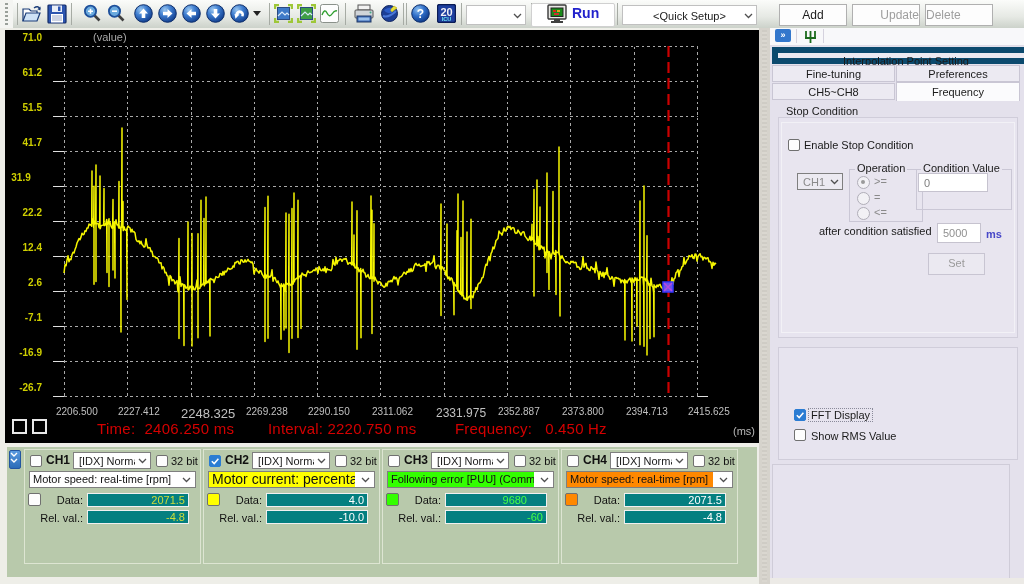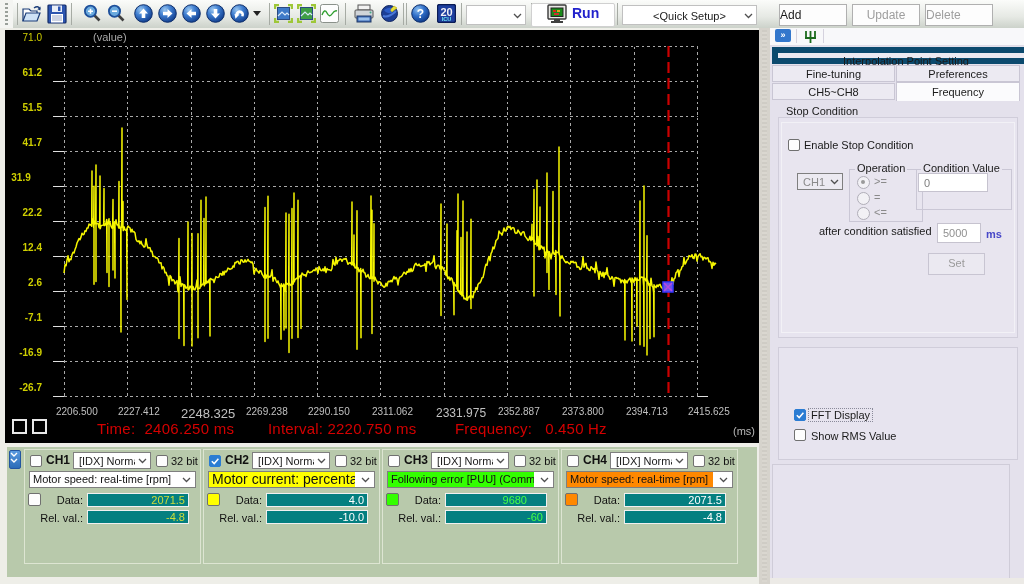--- a/index.html
+++ b/index.html
@@ -150,22 +150,22 @@
       <rect x="11" y="6" width="3" height="2" fill="#e0a020"></rect>
 <rect x="8" y="9" width="5" height="2" fill="#d03030"></rect>
 <rect x="8" y="15" width="6" height="2" fill="#404040"></rect>
       <rect x="5" y="17" width="12" height="2" fill="#404040"></rect>
     </svg>
     <div style="position:absolute;left:572px;top:5px;font-size:14px;font-weight:bold;color:#2222cc">Run</div>
     <div style="position:absolute;left:617px;top:3px;width:1px;height:22px;background:#a6aba4"></div>
     <div style="position:absolute;left:622px;top:5px;width:135px;height:20px;background:#fff;border:1px solid #c0c0c0;font-size:11px;color:#1a1a1a;text-align:center;line-height:20px;padding:0;box-sizing:border-box;white-space:nowrap;overflow:hidden">&lt;Quick Setup&gt;<span style="position:absolute;right:1px;top:1px;width:14px;height:16px;background:#fff"></span><svg style="position:absolute;right:3px;top:7px" width="9" height="6" viewBox="0 0 9 6">
         <path d="M1,1 L4.5,4.5 L8,1" stroke="#505050" stroke-width="1.3" fill="none"></path>
       </svg></div>
-    <div style="position:absolute;left:779px;top:4px;width:66px;height:20px;background:#fdfdfd;border:1px solid #b0b0b0;font-size:12px;color:#1a1a1a;text-align:left;line-height:20px">Add</div>
-    <div style="position:absolute;left:852px;top:4px;width:66px;height:20px;background:#fdfdfd;border:1px solid #b0b0b0;font-size:12px;color:#9e9e9e;text-align:center;line-height:20px">Update</div>
+    <div style="position:absolute;left:779px;top:4px;width:66px;height:20px;background:#fdfdfd;border:1px solid #b0b0b0;font-size:12px;color:#1a1a1a;text-align:center;line-height:20px">Add</div>
+    <div style="position:absolute;left:852px;top:4px;width:66px;height:20px;background:#fdfdfd;border:1px solid #b0b0b0;font-size:12px;color:#9e9e9e;text-align:right;line-height:20px">Update</div>
     <div style="position:absolute;left:925px;top:4px;width:66px;height:20px;background:#fdfdfd;border:1px solid #b0b0b0;font-size:12px;color:#9e9e9e;line-height:20px">Delete</div>
   </div>
 <div style="position:absolute;left:0;top:28px;width:759px;height:416px;background:#eeeee8"></div>
 <div style="position:absolute;left:5px;top:30px;width:754px;height:413px;background:#000"></div>
 <svg width="754" height="413" viewBox="5 30 754 413" style="position:absolute;left:5px;top:30px">
     <g stroke="#a9a9a9" stroke-width="1" stroke-dasharray="2.5,3" fill="none" shape-rendering="crispEdges">
       <line x1="64" y1="46.5" x2="697.5" y2="46.5"></line>
       <line x1="64" y1="81.5" x2="697.5" y2="81.5"></line>
       <line x1="64" y1="116.5" x2="697.5" y2="116.5"></line>
       <line x1="64" y1="151.5" x2="697.5" y2="151.5"></line>
@@ -201,21 +201,21 @@
       <line x1="53" y1="361.5" x2="64" y2="361.5"></line>
       <line x1="53" y1="396.5" x2="64" y2="396.5"></line>
       <line x1="697.5" y1="396.5" x2="708" y2="396.5"></line>
     </g>
     <polyline points="64.0,273.0 65.0,264.7 66.0,265.8 67.0,260.2 68.0,255.7 69.0,261.8 70.0,259.1 71.0,259.7 72.0,254.7 73.0,252.3 74.0,253.0 75.0,249.6 76.0,247.0 77.0,243.0 78.0,240.9 79.0,238.6 80.0,239.6 81.0,237.1 82.0,233.2 83.0,234.7 84.0,234.3 85.0,230.8 86.0,231.4 87.0,228.0 88.0,228.1 89.0,224.1 90.0,225.0 91.0,224.4 91.7,226.3 92.0,170.9 92.0,222.9 92.3,223.3 93.0,219.0 93.7,227.7 94.0,186.3 94.0,223.5 94.0,284.2 94.0,225.0 94.3,224.1 95.0,221.2 95.7,223.8 96.0,165.0 96.0,224.0 96.0,281.6 96.0,222.7 96.3,223.3 97.0,223.7 98.0,223.2 99.0,227.5 99.7,226.2 100.0,176.1 100.0,228.7 100.3,228.4 101.0,225.8 102.0,225.4 103.0,225.1 103.7,225.1 104.0,188.6 104.0,225.5 104.3,225.0 105.0,225.4 106.0,222.4 106.7,219.4 107.0,272.6 107.0,223.4 107.3,224.4 108.0,222.5 108.7,220.6 109.0,218.8 109.0,224.1 109.0,286.6 109.0,222.8 109.3,221.5 110.0,222.1 111.0,226.4 112.0,228.1 112.7,225.2 113.0,199.4 113.0,223.7 113.0,269.9 113.0,226.2 113.3,225.5 114.0,222.3 114.7,229.8 115.0,278.1 115.0,224.7 115.3,222.9 116.0,219.8 117.0,224.9 118.0,224.8 118.7,227.9 119.0,181.6 119.0,226.0 119.3,225.8 120.0,228.2 120.7,228.7 121.0,332.0 121.0,228.6 121.3,226.8 121.7,221.1 122.0,128.0 122.0,226.9 122.3,226.9 122.7,226.2 123.0,201.4 123.0,227.9 123.3,230.6 124.0,226.8 125.0,229.8 126.0,230.4 126.7,229.4 127.0,299.4 127.0,228.4 127.3,228.1 128.0,225.9 129.0,227.2 130.0,227.8 131.0,232.1 132.0,229.3 133.0,231.9 134.0,231.6 135.0,233.0 136.0,239.4 137.0,241.1 138.0,241.7 139.0,240.7 140.0,243.7 141.0,241.3 142.0,244.4 143.0,245.6 144.0,247.2 145.0,246.6 146.0,238.8 147.0,245.0 148.0,248.0 149.0,247.7 150.0,247.8 151.0,251.5 152.0,251.3 153.0,256.0 154.0,256.6 155.0,256.6 156.0,258.1 157.0,257.8 158.0,258.9 159.0,262.8 160.0,263.0 161.0,262.7 162.0,269.0 163.0,266.7 164.0,268.1 165.0,272.8 166.0,272.3 167.0,275.6 168.0,276.2 169.0,285.2 170.0,275.6 171.0,276.8 172.0,280.8 173.0,279.7 174.0,280.3 175.0,283.9 176.0,282.1 177.0,280.6 178.0,291.8 178.7,285.6 179.0,238.6 179.0,285.5 179.0,338.6 179.0,284.7 179.3,284.2 180.0,276.8 181.0,286.4 182.0,283.8 183.0,284.1 183.7,287.2 184.0,345.6 184.0,287.6 184.3,284.8 185.0,285.4 186.0,288.3 187.0,287.4 187.7,286.0 188.0,222.1 188.0,289.5 188.3,289.9 189.0,289.4 190.0,286.1 191.0,287.0 191.7,290.2 192.0,233.5 192.0,290.2 192.0,345.9 192.0,288.1 192.3,290.1 193.0,286.6 194.0,289.5 195.0,289.8 196.0,286.6 197.0,280.1 197.7,289.4 198.0,233.8 198.0,286.5 198.0,337.7 198.0,287.2 198.3,287.9 199.0,288.6 200.0,288.2 200.7,283.9 201.0,200.2 201.0,286.4 201.3,284.8 202.0,285.1 203.0,283.9 203.7,282.4 204.0,218.5 204.0,282.0 204.3,285.7 205.0,283.0 205.7,283.8 206.0,227.2 206.0,282.0 206.0,197.0 206.0,280.8 206.3,283.2 207.0,281.2 208.0,282.8 209.0,279.9 209.7,279.3 210.0,336.1 210.0,279.2 210.3,278.5 211.0,278.8 212.0,279.8 213.0,279.4 214.0,282.6 215.0,279.3 216.0,276.6 217.0,277.1 218.0,277.5 219.0,276.8 220.0,273.4 221.0,273.7 222.0,275.3 223.0,271.5 224.0,274.9 225.0,271.1 226.0,272.0 227.0,270.8 228.0,268.1 229.0,268.6 230.0,269.4 231.0,268.9 232.0,268.5 233.0,265.9 234.0,267.1 235.0,262.5 236.0,262.8 237.0,261.4 238.0,261.3 239.0,263.6 240.0,264.0 241.0,259.7 242.0,259.9 243.0,262.0 244.0,262.2 245.0,259.7 246.0,262.0 247.0,260.9 248.0,259.4 249.0,261.2 250.0,261.4 251.0,262.6 252.0,261.9 253.0,264.1 254.0,274.0 255.0,270.5 256.0,268.4 257.0,270.8 258.0,271.5 259.0,273.2 260.0,270.6 261.0,271.0 262.0,274.0 263.0,275.7 264.0,277.6 264.7,278.0 265.0,207.6 265.0,275.2 265.0,341.6 265.0,272.8 265.3,274.2 266.0,278.2 267.0,275.1 267.7,275.6 268.0,196.2 268.0,277.5 268.0,338.3 268.0,275.1 268.3,277.8 269.0,276.2 270.0,277.1 271.0,275.5 272.0,269.8 273.0,281.3 274.0,277.8 275.0,277.6 276.0,280.5 277.0,282.7 278.0,280.9 279.0,284.2 280.0,286.1 280.7,288.5 281.0,339.2 281.0,285.9 281.3,283.8 282.0,286.6 283.0,285.9 283.7,283.9 284.0,329.9 284.0,284.2 284.3,285.7 285.0,286.2 285.7,291.6 286.0,213.0 286.0,282.8 286.0,328.0 286.0,285.1 286.3,282.6 287.0,284.1 288.0,283.6 288.7,285.6 289.0,214.2 289.0,282.1 289.0,352.5 289.0,282.2 289.3,283.6 290.0,284.6 291.0,285.4 291.7,282.7 292.0,208.6 292.0,282.4 292.0,338.2 292.0,281.3 292.3,281.0 293.0,284.3 293.7,281.6 294.0,193.0 294.0,281.3 294.3,281.7 295.0,279.7 296.0,278.7 297.0,278.3 297.7,277.3 298.0,200.3 298.0,280.5 298.0,337.6 298.0,279.2 298.3,279.1 299.0,276.2 300.0,276.7 300.7,275.3 301.0,328.6 301.0,278.1 301.3,277.0 302.0,273.1 303.0,274.1 304.0,275.4 305.0,274.7 306.0,276.5 307.0,272.9 308.0,270.9 309.0,272.4 310.0,272.7 311.0,272.1 312.0,271.9 313.0,270.6 314.0,269.9 315.0,270.7 316.0,267.9 317.0,269.7 318.0,273.2 319.0,266.6 320.0,269.0 321.0,270.6 322.0,270.7 323.0,268.8 324.0,271.0 325.0,266.8 326.0,272.5 327.0,268.6 328.0,269.7 329.0,269.7 330.0,270.2 331.0,270.7 332.0,268.5 333.0,259.4 334.0,264.1 335.0,265.2 336.0,257.2 337.0,264.0 338.0,260.5 339.0,260.4 340.0,258.8 341.0,259.4 342.0,261.3 343.0,259.4 344.0,258.8 345.0,259.2 346.0,258.3 347.0,261.3 348.0,264.3 349.0,263.1 350.0,262.6 351.0,263.6 351.7,264.6 352.0,201.9 352.0,264.9 352.3,264.4 353.0,262.2 353.7,265.7 354.0,235.1 354.0,265.8 354.3,263.6 355.0,267.8 356.0,268.0 356.7,266.2 357.0,210.7 357.0,267.5 357.0,349.2 357.0,266.9 357.3,269.7 358.0,267.6 359.0,271.7 360.0,270.2 360.7,268.5 361.0,337.7 361.0,270.4 361.3,270.7 362.0,271.7 363.0,269.3 364.0,272.5 365.0,273.0 366.0,277.1 367.0,276.3 368.0,274.5 369.0,277.5 370.0,278.8 370.7,278.4 371.0,196.0 371.0,277.3 371.3,278.3 371.7,276.1 372.0,210.2 372.0,278.4 372.0,333.6 372.0,277.0 372.3,276.6 373.0,278.4 373.7,277.0 374.0,223.7 374.0,281.2 374.3,279.3 375.0,277.2 376.0,280.0 377.0,281.2 378.0,283.9 379.0,281.6 380.0,282.0 381.0,283.0 382.0,285.5 383.0,286.1 384.0,287.3 385.0,286.7 386.0,283.3 387.0,286.1 388.0,281.9 389.0,281.2 390.0,281.8 391.0,280.4 392.0,281.8 393.0,279.0 394.0,276.4 395.0,279.0 396.0,277.4 397.0,279.2 398.0,284.9 399.0,278.8 400.0,276.9 401.0,276.8 402.0,275.9 403.0,274.0 404.0,272.2 405.0,273.1 406.0,274.2 407.0,271.5 408.0,272.3 409.0,268.9 410.0,271.9 411.0,268.5 412.0,271.5 413.0,270.5 414.0,266.7 415.0,264.4 416.0,263.4 417.0,265.2 418.0,265.5 419.0,264.1 420.0,265.9 421.0,266.5 422.0,265.8 423.0,265.6 424.0,265.3 425.0,263.7 426.0,271.3 427.0,261.4 428.0,262.8 429.0,261.6 430.0,264.8 431.0,263.4 432.0,262.8 433.0,261.3 434.0,255.8 435.0,266.4 436.0,268.6 437.0,265.8 438.0,265.1 439.0,265.5 440.0,268.9 440.7,267.2 441.0,204.1 441.0,269.5 441.0,315.5 441.0,267.2 441.3,270.2 442.0,266.7 443.0,267.8 444.0,270.0 445.0,270.6 446.0,275.4 446.7,275.5 447.0,224.0 447.0,273.7 447.3,276.7 448.0,278.7 449.0,276.9 450.0,280.2 451.0,277.8 452.0,278.8 453.0,282.8 453.7,286.1 454.0,314.8 454.0,282.4 454.3,283.6 455.0,284.8 456.0,286.0 456.7,286.8 457.0,230.8 457.0,289.1 457.3,288.0 457.7,290.5 458.0,194.0 458.0,290.5 458.3,291.8 459.0,290.7 460.0,293.6 460.7,294.0 461.0,237.6 461.0,294.6 461.3,292.5 462.0,295.9 462.7,293.6 463.0,201.0 463.0,295.6 463.3,295.5 464.0,298.8 465.0,298.3 466.0,299.6 466.7,299.9 467.0,232.0 467.0,299.0 467.3,300.3 468.0,298.2 469.0,296.6 470.0,295.9 470.7,299.6 471.0,219.2 471.0,299.1 471.0,308.5 471.0,298.1 471.3,295.7 472.0,296.4 473.0,297.7 474.0,291.9 475.0,292.0 476.0,287.5 477.0,289.8 478.0,284.4 479.0,283.2 480.0,282.8 481.0,280.9 482.0,277.8 483.0,277.5 484.0,273.3 485.0,267.6 486.0,264.3 487.0,265.3 488.0,259.4 489.0,256.5 490.0,260.7 491.0,253.6 492.0,251.7 493.0,247.0 494.0,248.8 495.0,245.4 496.0,240.5 497.0,239.6 498.0,238.5 499.0,231.0 500.0,232.9 501.0,233.3 502.0,235.2 503.0,231.9 504.0,227.9 505.0,230.9 506.0,231.0 507.0,227.5 508.0,226.1 509.0,227.6 510.0,226.4 511.0,229.6 512.0,228.0 513.0,227.6 514.0,228.1 515.0,232.6 516.0,233.4 517.0,233.0 518.0,230.0 519.0,231.8 520.0,233.2 521.0,235.2 522.0,232.7 523.0,231.7 524.0,231.9 525.0,236.1 526.0,237.4 527.0,238.7 528.0,240.5 529.0,239.5 530.0,236.3 531.0,240.5 531.7,238.5 532.0,224.3 532.0,239.2 532.3,239.4 533.0,237.7 533.7,241.3 534.0,189.6 534.0,240.6 534.0,296.0 534.0,242.5 534.3,240.1 535.0,244.2 536.0,243.9 536.7,244.2 537.0,179.9 537.0,246.1 537.3,245.3 538.0,236.6 539.0,249.8 539.7,246.8 540.0,207.0 540.0,247.1 540.3,249.0 541.0,245.9 542.0,246.9 543.0,248.8 544.0,247.1 545.0,257.9 546.0,252.4 546.7,250.7 547.0,173.1 547.0,251.5 547.0,272.6 547.0,251.2 547.3,250.0 548.0,251.9 548.7,252.6 549.0,289.5 549.0,251.7 549.3,251.8 550.0,254.0 551.0,258.9 552.0,253.5 552.7,252.4 553.0,191.6 553.0,250.8 553.3,252.0 554.0,254.1 555.0,254.7 555.7,250.4 556.0,294.5 556.0,251.0 556.3,252.4 557.0,252.4 558.0,252.3 558.7,252.9 559.0,218.3 559.0,254.3 559.0,147.0 559.0,252.7 559.3,254.3 559.7,256.9 560.0,316.0 560.0,255.9 560.3,256.3 561.0,258.4 562.0,255.7 563.0,258.2 564.0,260.0 565.0,261.6 566.0,262.6 567.0,261.6 568.0,262.5 569.0,263.4 570.0,264.0 571.0,261.3 572.0,262.2 573.0,261.3 574.0,262.9 575.0,262.3 576.0,262.5 577.0,267.2 578.0,266.8 579.0,267.2 580.0,269.4 581.0,269.3 582.0,266.3 583.0,257.1 584.0,267.3 585.0,264.3 586.0,263.2 587.0,268.5 588.0,268.2 589.0,270.3 590.0,270.5 591.0,266.7 592.0,267.5 593.0,269.3 594.0,268.5 595.0,272.7 596.0,262.1 597.0,269.7 598.0,272.0 599.0,279.3 600.0,271.4 601.0,273.5 602.0,276.2 603.0,272.2 604.0,277.5 605.0,272.7 606.0,274.4 607.0,267.7 608.0,275.5 609.0,276.5 610.0,279.2 611.0,278.8 612.0,276.6 613.0,278.5 614.0,286.2 615.0,277.7 616.0,277.4 617.0,278.4 618.0,278.1 619.0,279.1 620.0,279.0 621.0,282.8 622.0,280.0 623.0,280.8 624.0,282.8 624.7,279.5 625.0,340.1 625.0,281.6 625.3,282.5 626.0,280.8 627.0,283.0 628.0,280.4 629.0,279.2 630.0,278.0 631.0,282.0 631.7,280.3 632.0,341.0 632.0,278.1 632.3,278.2 633.0,279.9 634.0,282.4 635.0,277.4 636.0,280.4 636.7,280.9 637.0,326.1 637.0,277.9 637.3,280.1 638.0,280.3 639.0,280.0 639.7,279.8 640.0,201.0 640.0,276.6 640.0,344.8 640.0,279.8 640.3,278.4 641.0,277.3 642.0,277.1 643.0,277.4 643.7,286.0 644.0,346.3 644.0,278.1 644.0,186.0 644.0,280.1 644.3,279.0 645.0,278.4 646.0,281.0 646.7,281.0 647.0,235.7 647.0,279.8 647.0,355.0 647.0,283.4 647.3,279.8 648.0,282.0 649.0,285.6 649.7,283.8 650.0,338.6 650.0,284.0 650.3,285.4 651.0,278.2 652.0,285.9 653.0,287.4 653.7,292.7 654.0,336.7 654.0,284.7 654.3,287.1 655.0,286.2 656.0,287.7 657.0,284.9 658.0,286.5 659.0,284.8 660.0,284.4 661.0,286.9 662.0,287.9 663.0,289.4 664.0,287.6 665.0,289.8 666.0,286.0 667.0,289.0 668.0,289.9 669.0,289.4 670.0,285.7 671.0,283.7 672.0,277.7 673.0,284.2 674.0,278.9 675.0,278.0 676.0,272.7 677.0,271.7 678.0,269.7 679.0,276.6 680.0,270.4 681.0,269.9 682.0,266.7 683.0,266.2 684.0,257.5 685.0,264.2 686.0,262.6 687.0,260.0 688.0,259.2 689.0,255.6 690.0,256.4 691.0,256.7 692.0,254.7 693.0,258.2 694.0,258.7 695.0,254.1 696.0,254.3 697.0,261.1 698.0,256.5 699.0,254.9 700.0,253.7 701.0,256.9 702.0,256.3 703.0,260.1 704.0,257.3 705.0,257.7 706.0,259.0 707.0,257.9 708.0,257.7 709.0,261.7 710.0,261.6 711.0,262.8 712.0,268.4 713.0,262.3 714.0,265.2 715.0,263.1 716.0,264.1" fill="none" stroke="#f6f600" stroke-width="1.5" stroke-linejoin="round"></polyline>
     <line x1="668.5" y1="46" x2="668.5" y2="396" stroke="#cc0000" stroke-width="2.2" stroke-dasharray="11,5"></line>
     <rect x="663" y="282" width="10" height="10" fill="#6a52e8" stroke="#3636ff" stroke-width="1.5"></rect>
     <path d="M664 283 L672 291 M672 283 L664 291" stroke="#b44ae0" stroke-width="1.5"></path>
   </svg>
 <div style="position:absolute;left:93px;top:31px;font-size:11px;color:#a8a8a8">(value)</div>
-<div style="position:absolute;left:0px;top:32px;width:42px;text-align:right;font-size:10px;color:#cfcf00;font-weight:normal">71.0</div>
+<div style="position:absolute;left:0px;top:32px;width:42px;text-align:right;font-size:10px;color:#cfcf00;font-weight:bold">71.0</div>
 <div style="position:absolute;left:0px;top:67px;width:42px;text-align:right;font-size:10px;color:#cfcf00;font-weight:bold">61.2</div>
 <div style="position:absolute;left:0px;top:102px;width:42px;text-align:right;font-size:10px;color:#cfcf00;font-weight:bold">51.5</div>
 <div style="position:absolute;left:0px;top:137px;width:42px;text-align:right;font-size:10px;color:#cfcf00;font-weight:bold">41.7</div>
 <div style="position:absolute;left:0px;top:172px;width:42px;text-align:center;font-size:10px;color:#cfcf00;font-weight:bold">31.9</div>
 <div style="position:absolute;left:0px;top:207px;width:42px;text-align:right;font-size:10px;color:#cfcf00;font-weight:bold">22.2</div>
 <div style="position:absolute;left:0px;top:242px;width:42px;text-align:right;font-size:10px;color:#cfcf00;font-weight:bold">12.4</div>
 <div style="position:absolute;left:0px;top:277px;width:42px;text-align:right;font-size:10px;color:#cfcf00;font-weight:bold">2.6</div>
 <div style="position:absolute;left:0px;top:312px;width:42px;text-align:right;font-size:10px;color:#cfcf00;font-weight:bold">-7.1</div>
 <div style="position:absolute;left:0px;top:347px;width:42px;text-align:right;font-size:10px;color:#cfcf00;font-weight:bold">-16.9</div>
 <div style="position:absolute;left:0px;top:382px;width:42px;text-align:right;font-size:10px;color:#cfcf00;font-weight:bold">-26.7</div>

